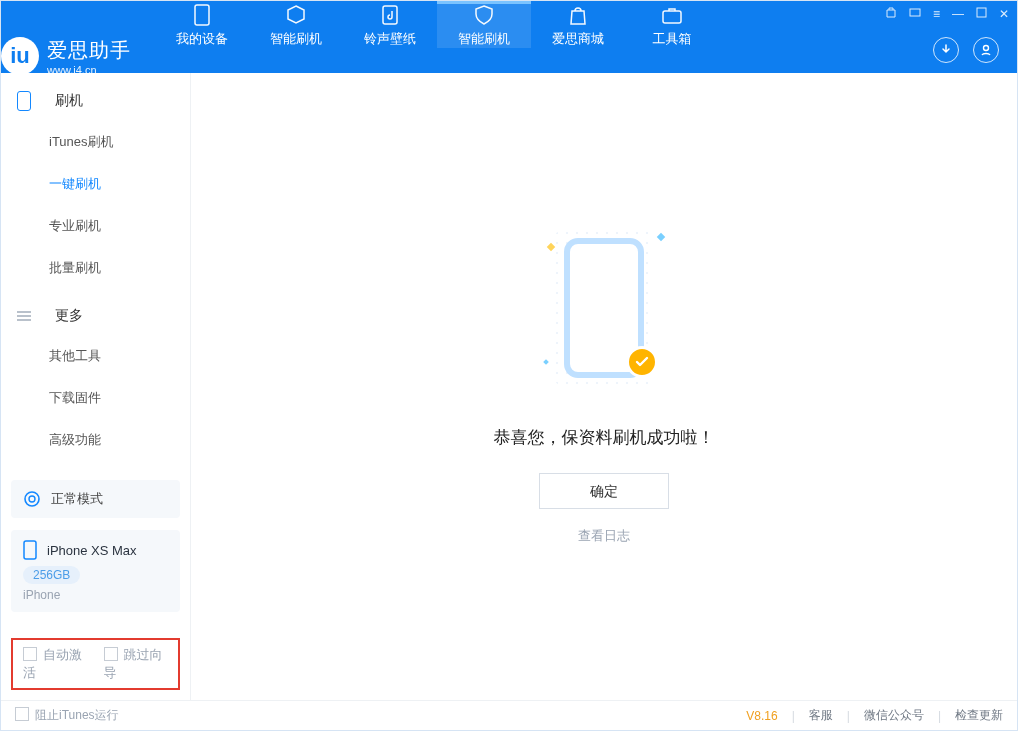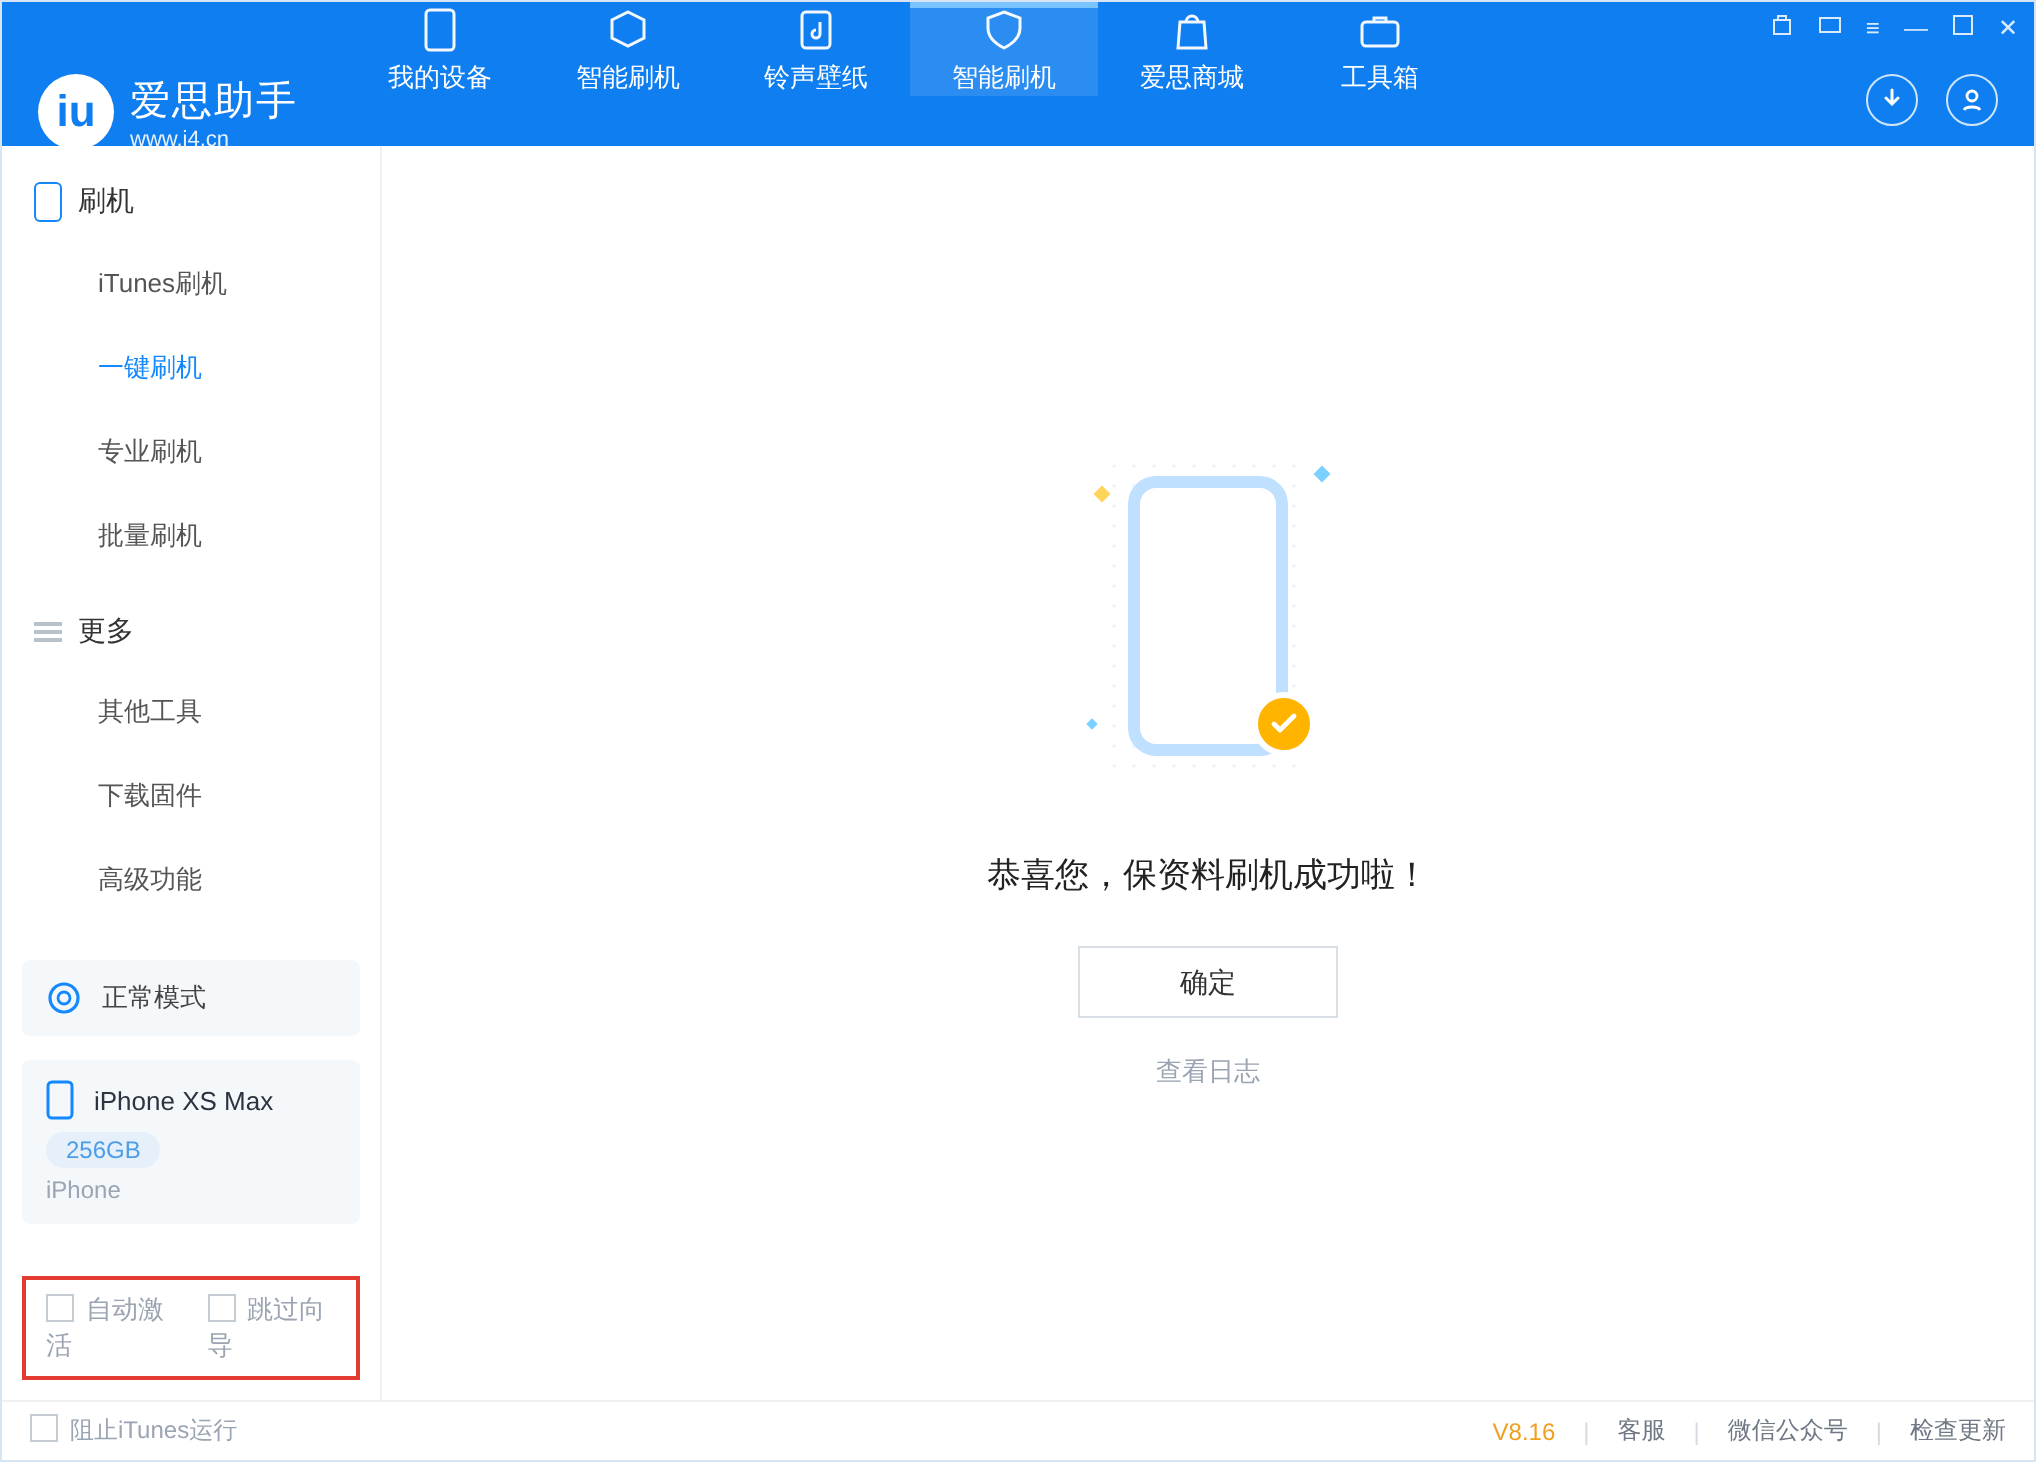--- a/index.html
+++ b/index.html
@@ -10,21 +10,20 @@
     height: 72px;
     background: linear-gradient(180deg, #0e7ef0 0%, #0e7ef0 100%);
     display: flex;
     align-items: stretch;
     color: #fff;
     position: relative;
   }
   .logo-area {
     display: flex;
     align-items: center;
-    padding-left: 18px;
     padding-right: 24px;
     gap: 8px;
     margin-top: 38px;
   }
   .logo-badge {
     width: 38px; height: 38px;
     border-radius: 50%;
     background: #fff;
     color: #0e7ef0;
     display: flex; align-items: center; justify-content: center;
@@ -85,21 +84,21 @@
 
   
   .sidebar {
     width: 190px;
     border-right: 1px solid #eef1f4;
     display: flex; flex-direction: column;
     font-size: 13px;
     color: #333;
   }
   .side-section-title {
-    display: flex; align-items: center; gap: 8px;
+    display: flex; align-items: center; gap: 24px;
     padding: 18px 16px 10px 16px;
     color: #333; font-size: 14px;
   }
   .side-list { padding-left: 48px; }
   .side-item {
     padding: 12px 0;
     color: #555;
     cursor: pointer;
   }
   .side-item.active { color: #1388ff; }

